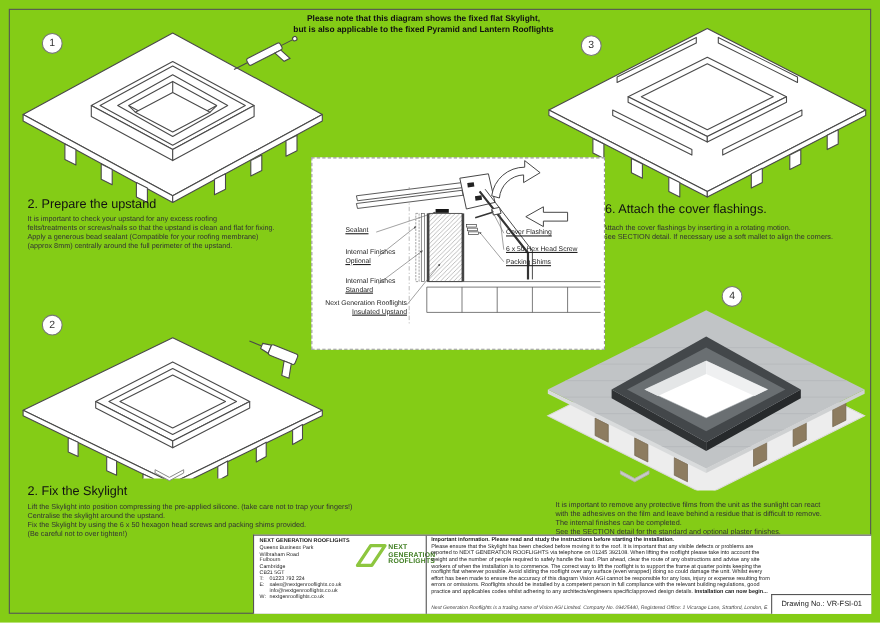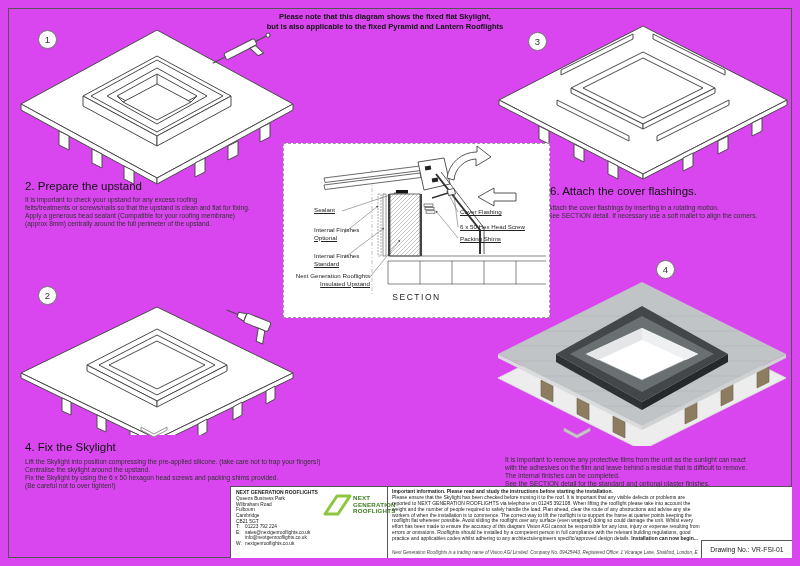--- a/index.html
+++ b/index.html
@@ -1,18 +1,18 @@
 <!DOCTYPE html>
 <html><head>
 <meta charset="utf-8">
 <style>
   html,body{margin:0;padding:0;}
   body{width:800px;height:566px;background:#fff;overflow:hidden;
        font-family:"Liberation Sans",sans-serif;color:#222;position:relative;}
-  #sheet{position:absolute;inset:0;background:#d946ef;}
+  #sheet{position:absolute;inset:0;background:#84cc16;}
   .page-border{position:absolute;left:8px;top:8px;right:8px;bottom:8px;border:1px solid #555;}
   .note{position:absolute;left:215px;top:12px;width:340px;text-align:center;
         font-weight:bold;font-size:7.6px;line-height:1.3;color:#111;white-space:pre-line;}
   .circle-num{position:absolute;width:17px;height:17px;border:1px solid #777;border-radius:50%;
         display:flex;align-items:center;justify-content:center;font-size:9.5px;color:#333;background:#fff;}
   .step-title{position:absolute;font-size:11.5px;color:#111;}
   .step-body{position:absolute;font-size:6.6px;line-height:1.22;white-space:pre-line;color:#333;}
   .diagram{position:absolute;}
   .section-box{position:absolute;left:283px;top:143px;width:265px;height:173px;
         border:1px dashed #999;background:#fff;}
@@ -109,21 +109,21 @@
     <g fill="#fff" stroke="#4a4a4a" stroke-width="1" transform="translate(234,16) rotate(22)">
       <line x1="-24" y1="0" x2="-12" y2="0"></line>
       <polygon points="-12,-2.5 -4,-4 -4,4 -12,2.5"></polygon>
       <rect x="-4" y="-5" width="26" height="10" rx="2"></rect>
       <polygon points="12,5 19,5 22,18 15,18"></polygon>
     </g>
   </svg>
   <svg class="chev" style="left:140px;top:426px;" width="28" height="12" viewBox="0 0 28 12">
     <polygon points="1,1 14,8 27,1 27,4 14,11 1,4" fill="#fff" stroke="#888" stroke-width="0.9"></polygon>
   </svg>
-  <div class="step-title" style="left:25px;top:441px;">4. Fix the Skylight</div>
+  <div class="step-title" style="left:25px;top:441px;">2. Fix the Skylight</div>
   <div class="step-body" style="left:25px;top:458px;width:370px;">Lift the Skylight into position compressing the pre-applied silicone. (take care not to trap your fingers!)
 Centralise the skylight around the upstand.
 Fix the Skylight by using the 6 x 50 hexagon head screws and packing shims provided.
 (Be careful not to over tighten!)</div>
 
   <svg class="diagram" style="left:493px;top:22px;" width="300" height="162" viewBox="0 0 300 162">
     <g fill="#fff" stroke="#4a4a4a" stroke-width="1" stroke-linejoin="round">
       <polygon points="150,4 294,78 150,152 6,78"></polygon>
       <polygon points="6,78 150,152 150,157 6,83"></polygon>
       <polygon points="150,152 294,78 294,83 150,157"></polygon>
@@ -269,21 +269,20 @@
       <div>Internal Finishes</div>
       <div class="ul">Standard</div>
     </div>
     <div class="sec-label" style="left:0px;top:128px;width:86px;text-align:right;">
       <div>Next Generation Rooflights</div>
       <div class="ul">Insulated Upstand</div>
     </div>
     <div class="sec-label ul" style="left:176px;top:64px;">Cover Flashing</div>
     <div class="sec-label ul" style="left:176px;top:79px;">6 x 50 Hex Head Screw</div>
     <div class="sec-label ul" style="left:176px;top:91px;">Packing Shims</div>
-    <div class="sec-caption">SECTION</div>
   </div>
 
   <div class="footer-box">
     <div class="company">
       <div class="name">NEXT GENERATION ROOFLIGHTS</div>
       <div>Queens Business Park</div>
       <div>Wilbraham Road</div>
       <div>Fulbourn</div>
       <div>Cambridge</div>
       <div>CB21 5GT</div>

